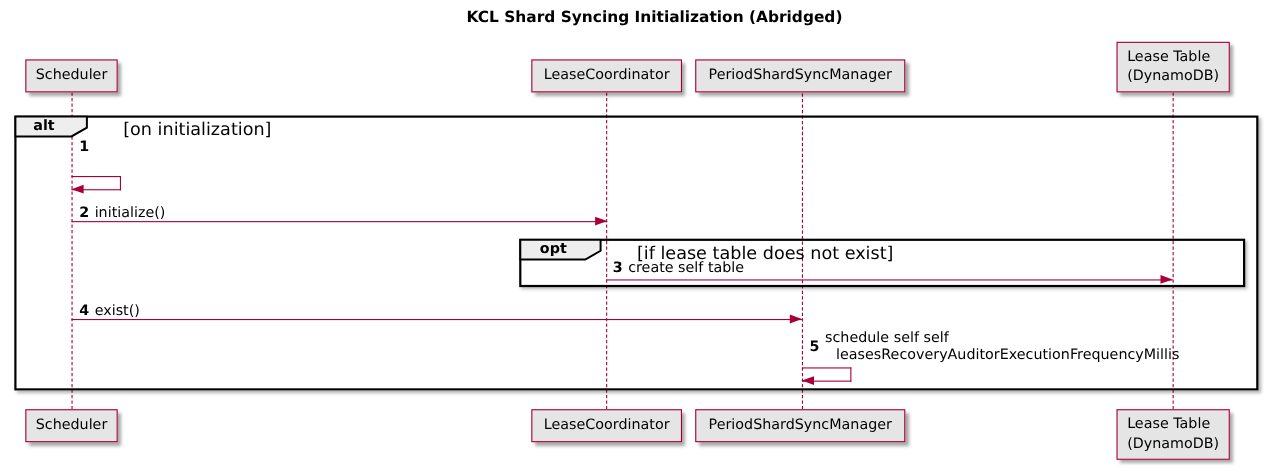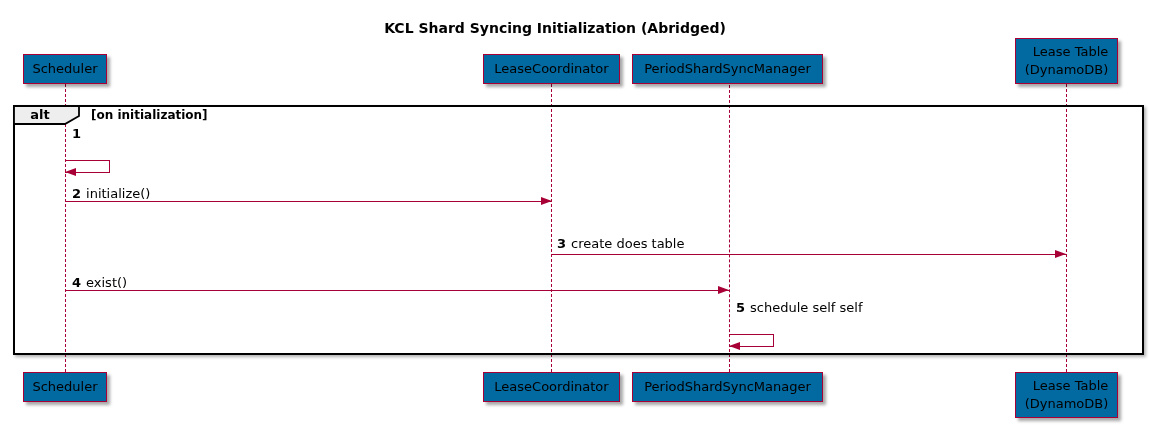--- a/index.html
+++ b/index.html
@@ -2,44 +2,44 @@
 <html><head>
 <meta charset="utf-8">
 <style>
   html,body{margin:0;padding:0;background:#ffffff;}
   #canvas{
     position:relative;width:1151px;height:429px;background:#ffffff;
     font-family:"DejaVu Sans","Liberation Sans",sans-serif;color:#000;
     overflow:hidden;
   }
   .title{
-    position:absolute;left:0;top:20px;width:1110px;text-align:center;
-    font-size:14px;font-weight:bold;
+    position:absolute;left:0;top:8px;width:1110px;text-align:center;
+    font-size:14px;font-weight:bold;padding-left:40px;
   }
   .lifeline{
     position:absolute;width:0;border-left:1px dashed #A80036;
   }
   .pbox{
     position:absolute;box-sizing:border-box;
-    background:#0369a1;border:1.5px solid #A80036;
+    background:#e5e5e5;border:1.5px solid #A80036;
     box-shadow:3px 3px 3px rgba(0,0,0,0.35);
     display:flex;align-items:center;justify-content:center;
-    font-size:13px;text-align:right;white-space:pre-line;line-height:1.4;
+    font-size:13px;text-align:left;white-space:pre-line;line-height:1.4;
   }
   .frame{
     position:absolute;box-sizing:border-box;border:2px solid #000;
     background:transparent;box-shadow:2px 2px 3px rgba(0,0,0,0.3);padding-left:12px;
   }
   .frame svg.tag{position:absolute;}
   .frame svg.tag polygon{fill:#EEEEEE;stroke:#000000;stroke-width:1.8;}
   .frame .op{
     position:absolute;font-size:13px;font-weight:bold;text-align:center;
   }
   .frame .cond{
-    position:absolute;font-size:12px;font-weight:bold;white-space:nowrap;
+    position:absolute;font-size:16px;font-weight:normal;white-space:nowrap;margin-left:21px;
   }
   .msg{
     position:absolute;font-size:13px;display:flex;align-items:center;gap:5px;
     white-space:nowrap;line-height:1.18;
   }
   .msg .num{font-weight:bold;}
   .msg .lines{display:flex;flex-direction:column;}
   .msg .lines .l2{padding-left:10px;}
   .arrow-line{position:absolute;height:0;border-top:1.5px solid #A80036;}
   .head-right{
@@ -82,52 +82,60 @@
 (DynamoDB)</div>
 
   <div class="frame" style="left:13px;top:105px;width:1131px;height:250px">
     <svg class="tag" width="68" height="21" style="left:-2px;top:-2px">
       <polygon points="1,1 66,1 66,11 52,19 1,19"></polygon>
     </svg>
     <span class="op" style="left:-2px;top:0px;width:54px">alt</span>
     <span class="cond" style="left:76px;top:1px">[on initialization]</span>
   </div>
 
+  <div class="frame" style="left:472px;top:217px;width:660px;height:44px">
+    <svg class="tag" width="78" height="21" style="left:-2px;top:-2px">
+      <polygon points="1,1 74,1 74,11 60,19 1,19"></polygon>
+    </svg>
+    <span class="op" style="left:-2px;top:0px;width:62px">opt</span>
+    <span class="cond" style="left:84px;top:1px">[if lease table does not exist]</span>
+  </div>
 
   <div class="msg" style="left:72px;top:126px">
     <span class="num">1</span>
     <span class="lines">
     </span>
   </div>
   <div class="self-loop" style="left:65px;top:160px;width:45px;height:13px"></div>
   <div class="head-left" style="left:65px;top:168px"></div>
 
   <div class="msg" style="left:72px;top:186px">
     <span class="num">2</span>
     <span>initialize()</span>
   </div>
   <div class="arrow-line" style="left:65px;top:201px;width:487px"></div>
   <div class="head-right" style="left:541px;top:197px"></div>
 
   <div class="msg" style="left:557px;top:236px">
     <span class="num">3</span>
-    <span>create does table</span>
+    <span>create self table</span>
   </div>
   <div class="arrow-line" style="left:551px;top:254px;width:515px"></div>
   <div class="head-right" style="left:1055px;top:250px"></div>
 
   <div class="msg" style="left:72px;top:275px">
     <span class="num">4</span>
     <span>exist()</span>
   </div>
   <div class="arrow-line" style="left:65px;top:290px;width:664px"></div>
   <div class="head-right" style="left:718px;top:286px"></div>
 
   <div class="msg" style="left:736px;top:300px">
     <span class="num">5</span>
     <span class="lines">
       <span class="l1">schedule self self</span>
+      <span class="l2">leasesRecoveryAuditorExecutionFrequencyMillis</span>
     </span>
   </div>
   <div class="self-loop" style="left:729px;top:334px;width:45px;height:13px"></div>
   <div class="head-left" style="left:729px;top:342px"></div>
 
 </div>
 
 </body></html>

